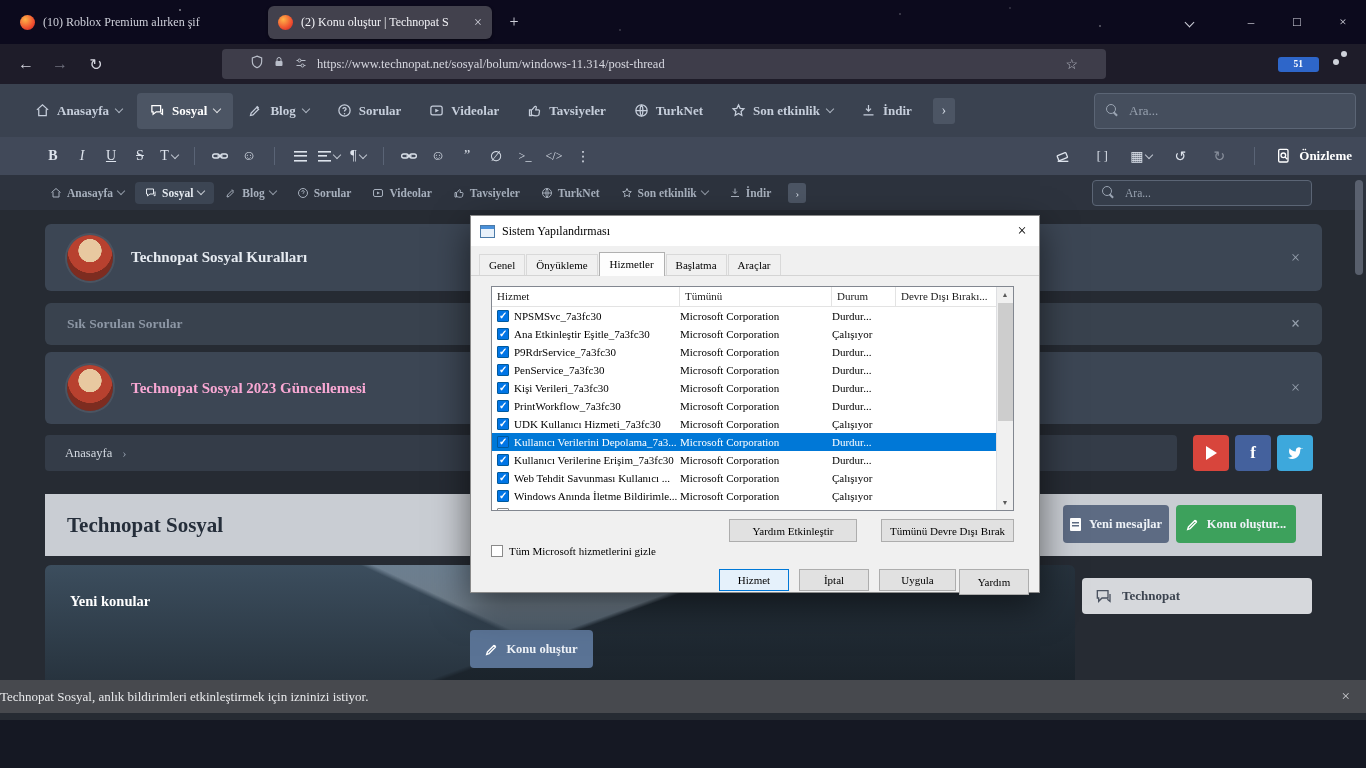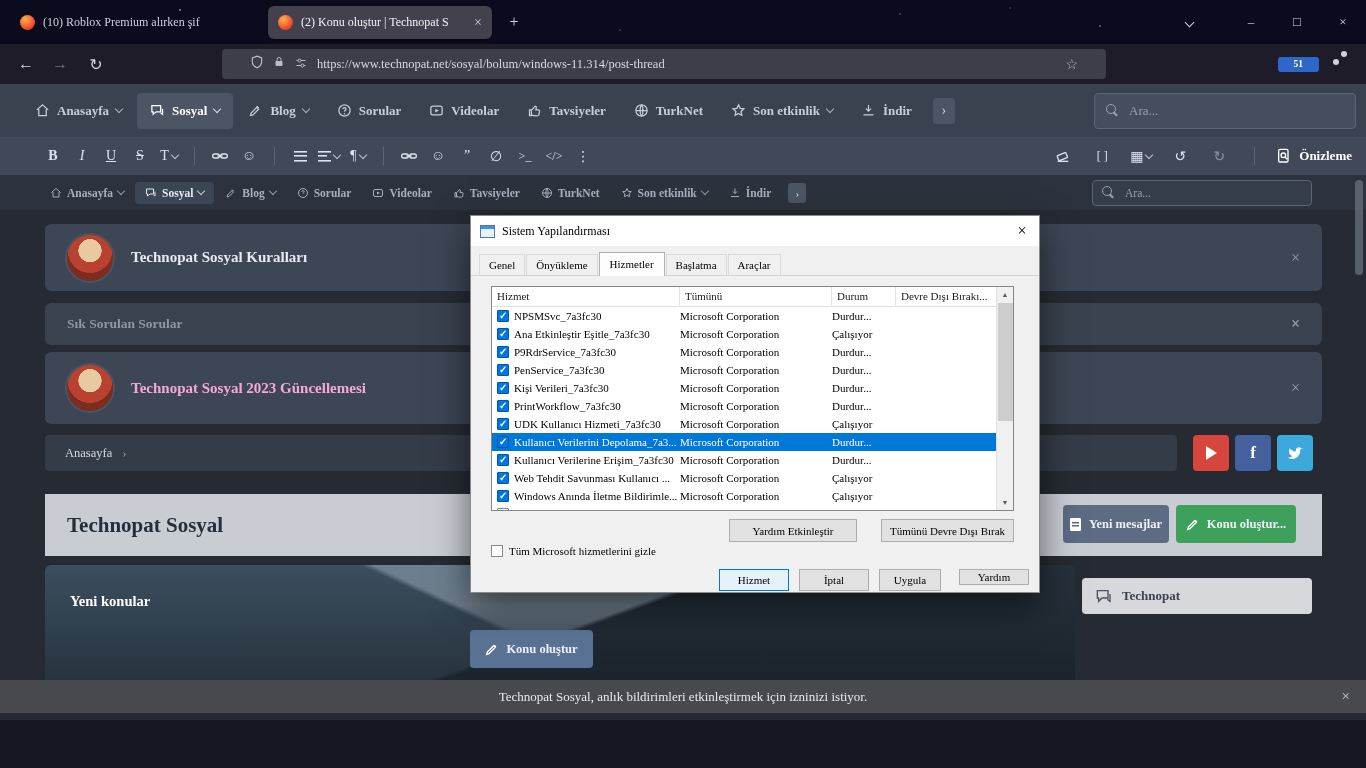--- a/index.html
+++ b/index.html
@@ -85,21 +85,21 @@
 .lightsec .h1{font-size:21px;color:#252e3a;font-weight:bold}
 .pgbtn{position:absolute;height:38px;border-radius:4px;color:#eef2f7;font-size:12.5px;font-weight:bold;display:flex;align-items:center;justify-content:center;gap:8px}
 .btn-newmsg{left:1063px;top:505px;width:106px;background:#5d6b83}
 .btn-create{left:1176px;top:505px;width:120px;background:#3da15c}
 .btn-float{left:470px;top:630px;width:123px;background:#5a7395}
 .docico{width:11px;height:13px;background:#fff;border-radius:1px;box-shadow:inset 0 -2px 0 #fff;background-image:linear-gradient(#5d6b83,#5d6b83),linear-gradient(#5d6b83,#5d6b83);background-size:7px 1.5px,7px 1.5px;background-position:2px 4px,2px 7px;background-repeat:no-repeat}
 .banner{position:absolute;left:45px;top:565px;width:1030px;height:115px;border-radius:6px 6px 0 0;overflow:hidden;background:linear-gradient(160deg,transparent 52%,#2c3945 53%),linear-gradient(205deg,transparent 55%,#45596b 56%),linear-gradient(125deg,rgba(255,255,255,.22) 8%,transparent 30%),linear-gradient(180deg,#7d92a6,#93a5b5 35%,#5c7184 65%,#3a4a59)}
 .banner::after{content:"";position:absolute;inset:0;background:linear-gradient(rgba(8,12,16,.15),rgba(10,14,18,.5))}
 .banner-title{position:absolute;left:25px;top:28px;color:#fff;font-weight:bold;font-size:14.5px;z-index:2}
 .forumpanel{position:absolute;left:1082px;top:578px;width:230px;height:36px;background:#d6d8dc;border-radius:4px;display:flex;align-items:center;gap:10px;padding:0 14px;color:#3c4450;font-size:13px;font-weight:bold}
-.notif{position:absolute;left:0;top:680px;width:1366px;height:33px;background:#47494e;display:flex;align-items:center;justify-content:center;color:#e9eaec;font-size:13px;z-index:40}
+.notif{position:absolute;left:0;top:680px;width:1366px;height:33px;background:#47494e;display:flex;align-items:center;color:#e9eaec;font-size:13px;z-index:40}
 .notif .x{position:absolute;right:16px;color:#cfd0d4;font-size:15px}
 .pagescroll{position:absolute;right:3px;top:180px;width:8px;height:95px;background:#6a7280;border-radius:4px;opacity:.75}
 .pencil{width:13px;height:13px}
 
 .dlg{position:absolute;left:470px;top:215px;width:570px;height:378px;background:#f0f0f0;border:1px solid #8a8a8a;box-shadow:0 12px 34px rgba(0,0,0,.55);font-size:11px;color:#000;z-index:50}
 .dlg-title{height:30px;background:#fff;display:flex;align-items:center;padding-left:9px;gap:7px;font-size:12px}
 .cfgicon{width:15px;height:13px;background:#e8f1fa;border:1px solid #4a7aa8;box-shadow:inset 0 3px 0 #4a90d9}
 .dlg-close{position:absolute;right:0;top:0;width:34px;height:30px;display:flex;align-items:center;justify-content:center;font-size:16px;color:#000}
 .dlg-tabs{display:flex;padding:8px 8px 0;gap:1px;border-bottom:1px solid #d4d4d4}
 .dtab{padding:4px 9px;border:1px solid #d9d9d9;border-bottom:none;background:#f0f0f0;font-size:11px}
@@ -118,22 +118,22 @@
 .svc-scroll .arr{height:15px;display:flex;align-items:center;justify-content:center;font-size:7px;color:#5a5a5a}
 .svc-scroll .arr.dn{position:absolute;bottom:0;left:0;right:0}
 .svc-thumb{position:absolute;left:1px;top:16px;width:15px;height:118px;background:#cdcdcd}
 .dlg-btn{position:absolute;height:23px;background:#e1e1e1;border:1px solid #adadad;font-size:11px;display:flex;align-items:center;justify-content:center}
 .b-enable{left:258px;top:303px;width:128px}
 .b-disable{left:410px;top:303px;width:133px}
 .hidechk{position:absolute;left:20px;top:329px;display:flex;align-items:center;gap:6px;font-size:11px}
 .hidechk .box{width:12px;height:12px;background:#fff;border:1px solid #8a8a8a}
 .b-ok{left:248px;top:353px;width:70px;height:22px;background:#e5f1fb;border-color:#0078d7}
 .b-cancel{left:328px;top:353px;width:70px;height:22px}
-.b-apply{left:408px;top:353px;width:62px;height:22px}
-.b-help{left:488px;top:353px;width:70px;height:16px}
+.b-apply{left:408px;top:353px;width:77px;height:22px}
+.b-help{left:488px;top:353px;width:70px;height:26px}
 
 .taskbar{position:absolute;left:0;top:720px;width:1366px;height:48px;background:#151823;z-index:60}
 </style>
 </head>
 <body>
 
 <div class="screen">
 
   <div class="titlebar">
     <div class="tab t1">

